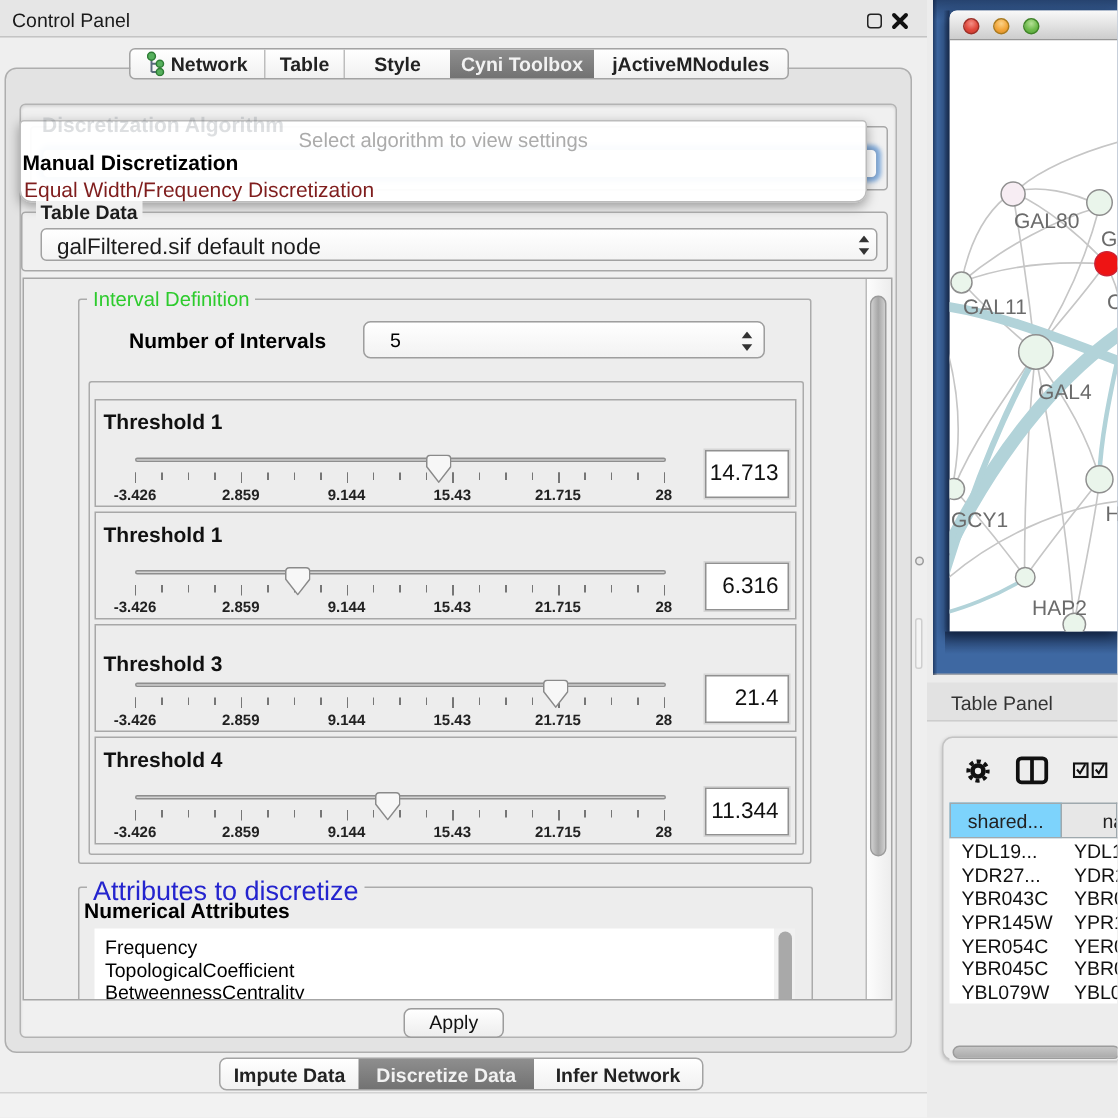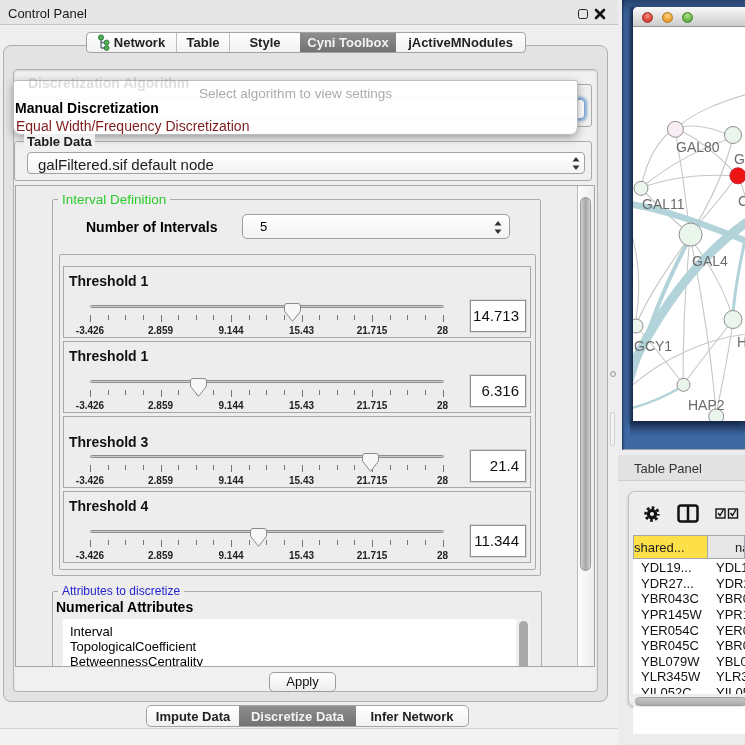--- a/index.html
+++ b/index.html
@@ -153,24 +153,24 @@
         <i style="left:285.5px;">15.43</i>
         <i style="left:356px;">21.715</i>
         <i style="left:426.5px;">28</i>
       </div>
     <svg class="abs th" style="left:233.5px;top:342.3px;" width="17" height="19" viewBox="0 0 17 19">
         <path d="M3,0.5 H14 Q16.5,0.5 16.5,3 V8.2 L8.5,18.4 L0.5,8.2 V3 Q0.5,0.5 3,0.5 Z" fill="#F7F7F7" stroke="#8A8A8A"></path>
       </svg>
     <div class="abs vb" style="top:339px;">11.344</div>
 
     <div class="abs" style="left:36px;top:405px;width:490px;height:110px;border:1px solid #ABABAB;border-radius:2px;"></div>
-    <div class="abs" style="left:42px;top:398px;background:#EDEDED;padding:0 4px;color:#2424CE;font-size:12px;white-space:nowrap;">Attributes to discretize</div>
+    <div class="abs" style="left:42px;top:398px;background:#EDEDED;padding:0 4px;color:#2424CE;font-size:18px;white-space:nowrap;">Attributes to discretize</div>
     <div class="abs" style="left:40px;top:413px;font-weight:bold;font-size:14px;">Numerical Attributes</div>
     <div class="abs" style="left:47px;top:433px;width:453px;height:60px;background:#FFF;"></div>
-    <div class="abs" style="left:54px;top:438px;">Interval</div>
+    <div class="abs" style="left:54px;top:438px;">Frequency</div>
     <div class="abs" style="left:54px;top:453px;">TopologicalCoefficient</div>
     <div class="abs" style="left:54px;top:468px;">BetweennessCentrality</div>
     <div class="abs" style="left:500px;top:433px;width:14px;height:60px;background:#F1F1F1;"></div>
     <div class="abs" style="left:502.5px;top:435px;width:9px;height:58px;border-radius:4.5px 4.5px 0 0;background:#A9A9A9;"></div>
   </div>
 
   <div class="abs" style="left:269px;top:672px;width:67px;height:20px;background:linear-gradient(#FFFFFF,#EDEDED);border:1px solid #9C9C9C;border-radius:5px;text-align:center;font-size:13px;line-height:18px;color:#111;">Apply</div>
 
   <div class="abs" style="left:146px;top:705px;height:22px;display:flex;border:1px solid #A3A3A3;border-radius:5px;background:linear-gradient(#FFFFFF,#F1F1F1);overflow:hidden;font-size:13px;font-weight:bold;color:#222;">
     <div style="width:92px;display:flex;align-items:center;justify-content:center;">Impute Data</div>
@@ -260,24 +260,24 @@
     <rect x="1.5" y="1.5" width="19" height="16" rx="2.5" fill="none" stroke="#111" stroke-width="2.5"></rect>
     <line x1="11" y1="2" x2="11" y2="17" stroke="#111" stroke-width="2.5"></line>
   </svg>
   <svg class="abs" style="left:715px;top:508px;" width="24" height="11" viewBox="0 0 24 11">
     <rect x="1" y="1" width="9" height="9" fill="none" stroke="#111" stroke-width="1.4"></rect>
     <path d="M3,5 L5,7.5 L8.5,1.5" fill="none" stroke="#111" stroke-width="1.4"></path>
     <rect x="13.5" y="1" width="9" height="9" fill="none" stroke="#111" stroke-width="1.4"></rect>
     <path d="M15.5,5 L17.5,7.5 L21,1.5" fill="none" stroke="#111" stroke-width="1.4"></path>
   </svg>
 
-  <div class="abs" style="left:633px;top:535px;width:75px;height:24px;background:#fde047;border:1px solid #9FA9AE;font-size:13px;color:#222;line-height:23px;">shared...</div>
+  <div class="abs" style="left:633px;top:535px;width:75px;height:24px;background:#7dd3fc;border:1px solid #9FA9AE;font-size:13px;color:#222;text-align:center;line-height:23px;">shared...</div>
   <div class="abs" style="left:708px;top:535px;width:37px;height:24px;background:#E7E7E7;border:1px solid #9FA9AE;border-left:none;font-size:13px;color:#222;line-height:23px;padding-left:27px;overflow:hidden;">na</div>
 
-  <div class="abs" style="left:633px;top:559px;width:112px;height:175px;background:#FFF;overflow:hidden;font-size:13px;color:#111;">
+  <div class="abs" style="left:633px;top:559px;width:112px;height:110px;background:#FFF;overflow:hidden;font-size:13px;color:#111;">
     <div class="abs" style="left:8px;top:1px;">YDL19...</div>
       <div class="abs" style="left:83px;top:1px;">YDL194W</div>
     <div class="abs" style="left:8px;top:16.7px;">YDR27...</div>
       <div class="abs" style="left:83px;top:16.7px;">YDR277C</div>
     <div class="abs" style="left:8px;top:32.3px;">YBR043C</div>
       <div class="abs" style="left:83px;top:32.3px;">YBR043C</div>
     <div class="abs" style="left:8px;top:48px;">YPR145W</div>
       <div class="abs" style="left:83px;top:48px;">YPR145W</div>
     <div class="abs" style="left:8px;top:63.6px;">YER054C</div>
       <div class="abs" style="left:83px;top:63.6px;">YER054C</div>

